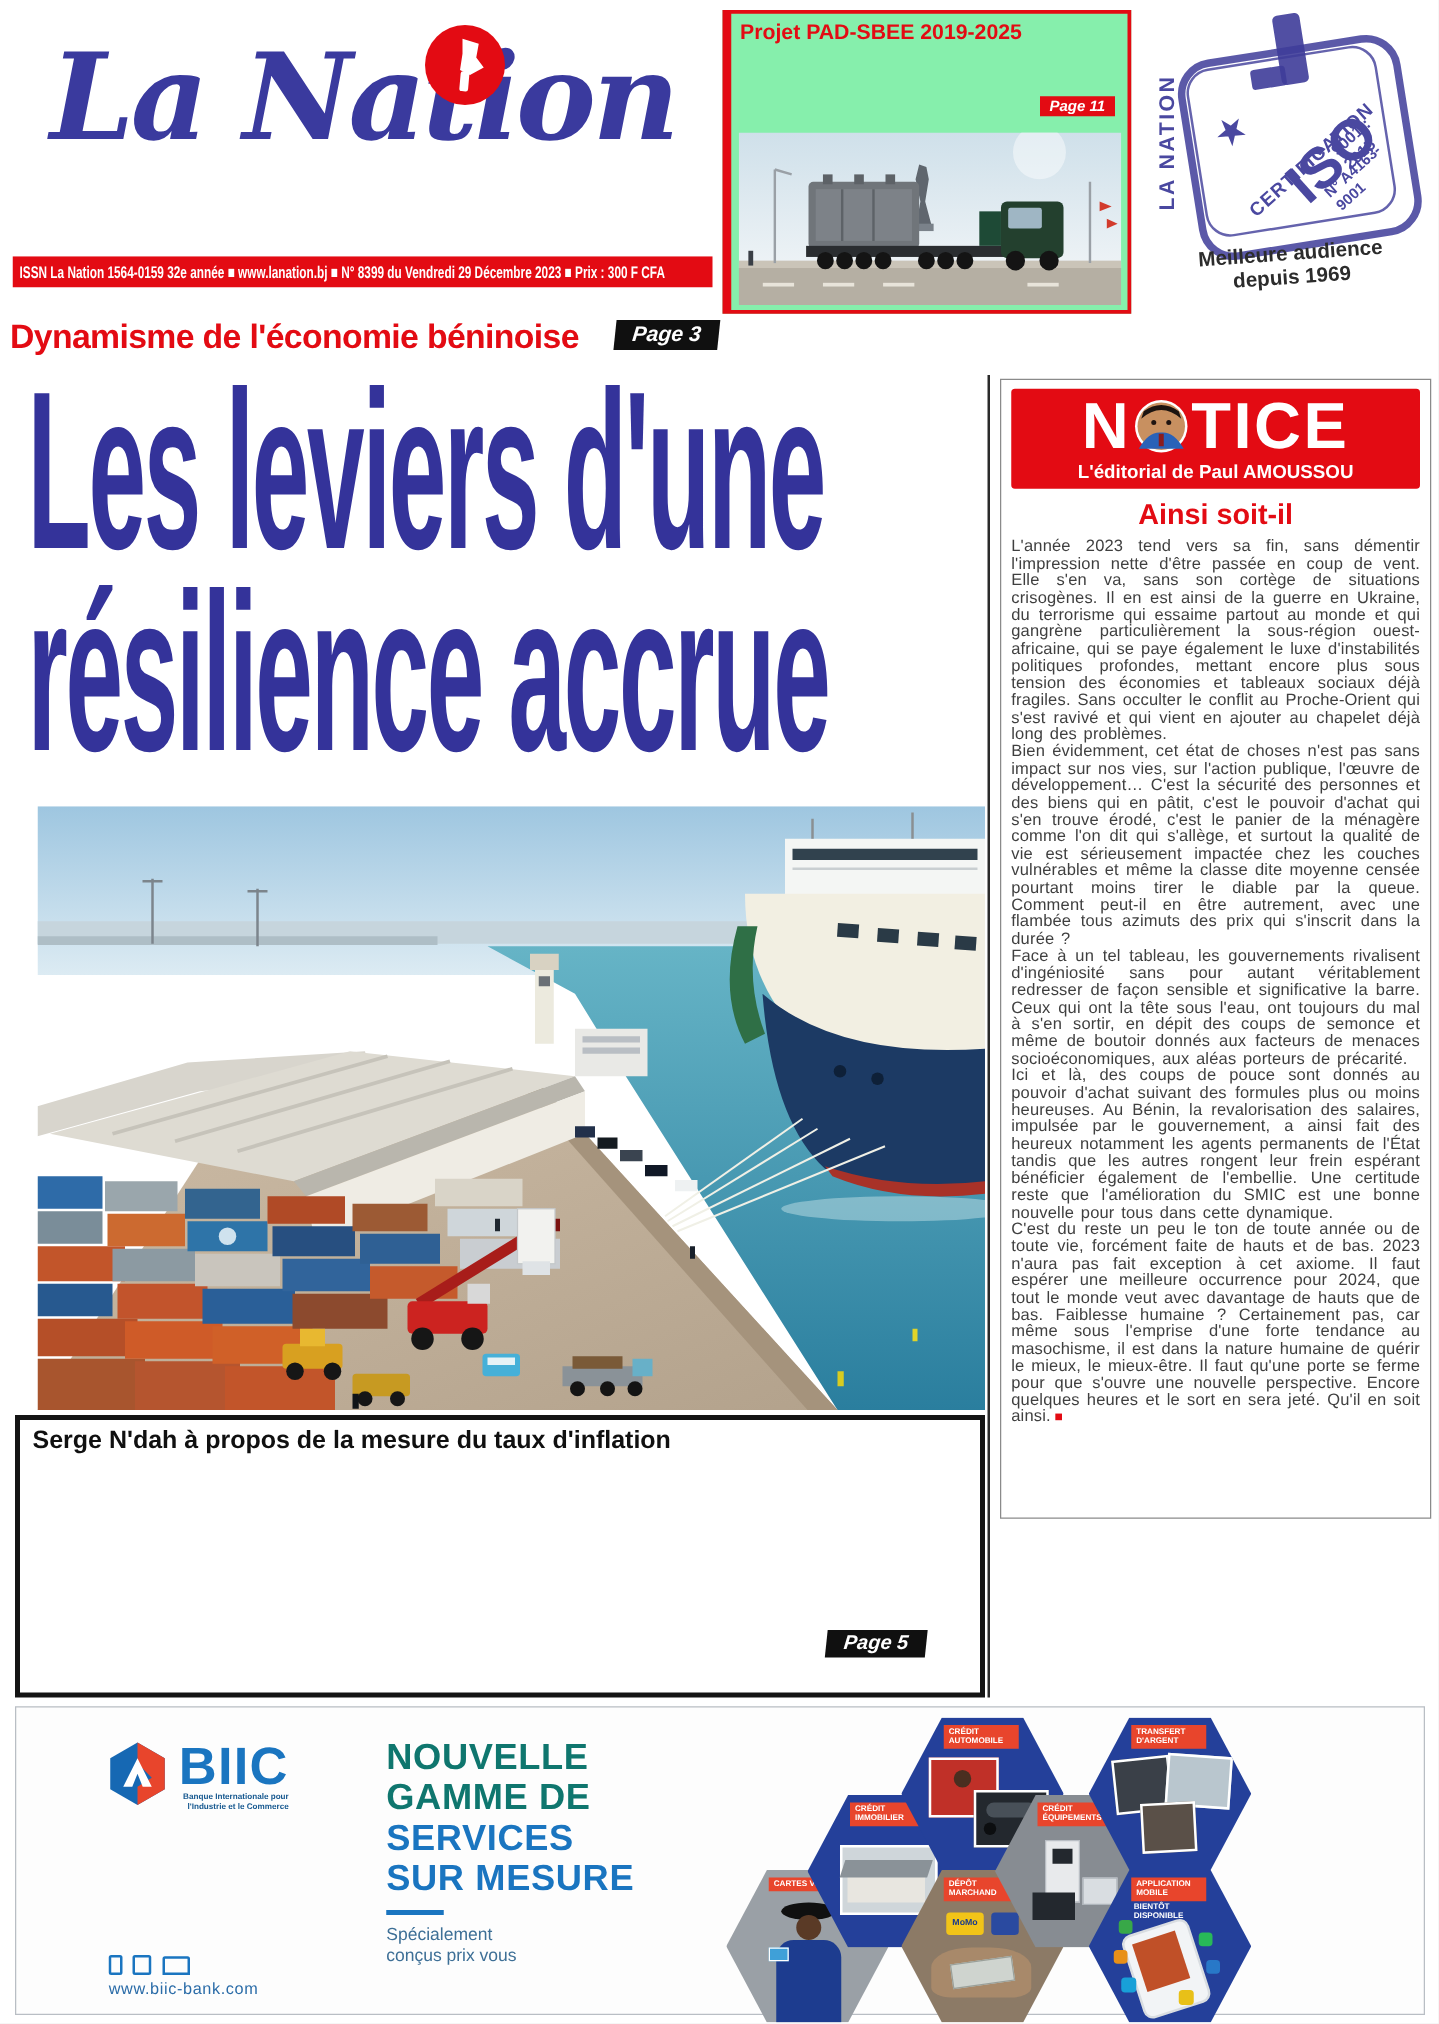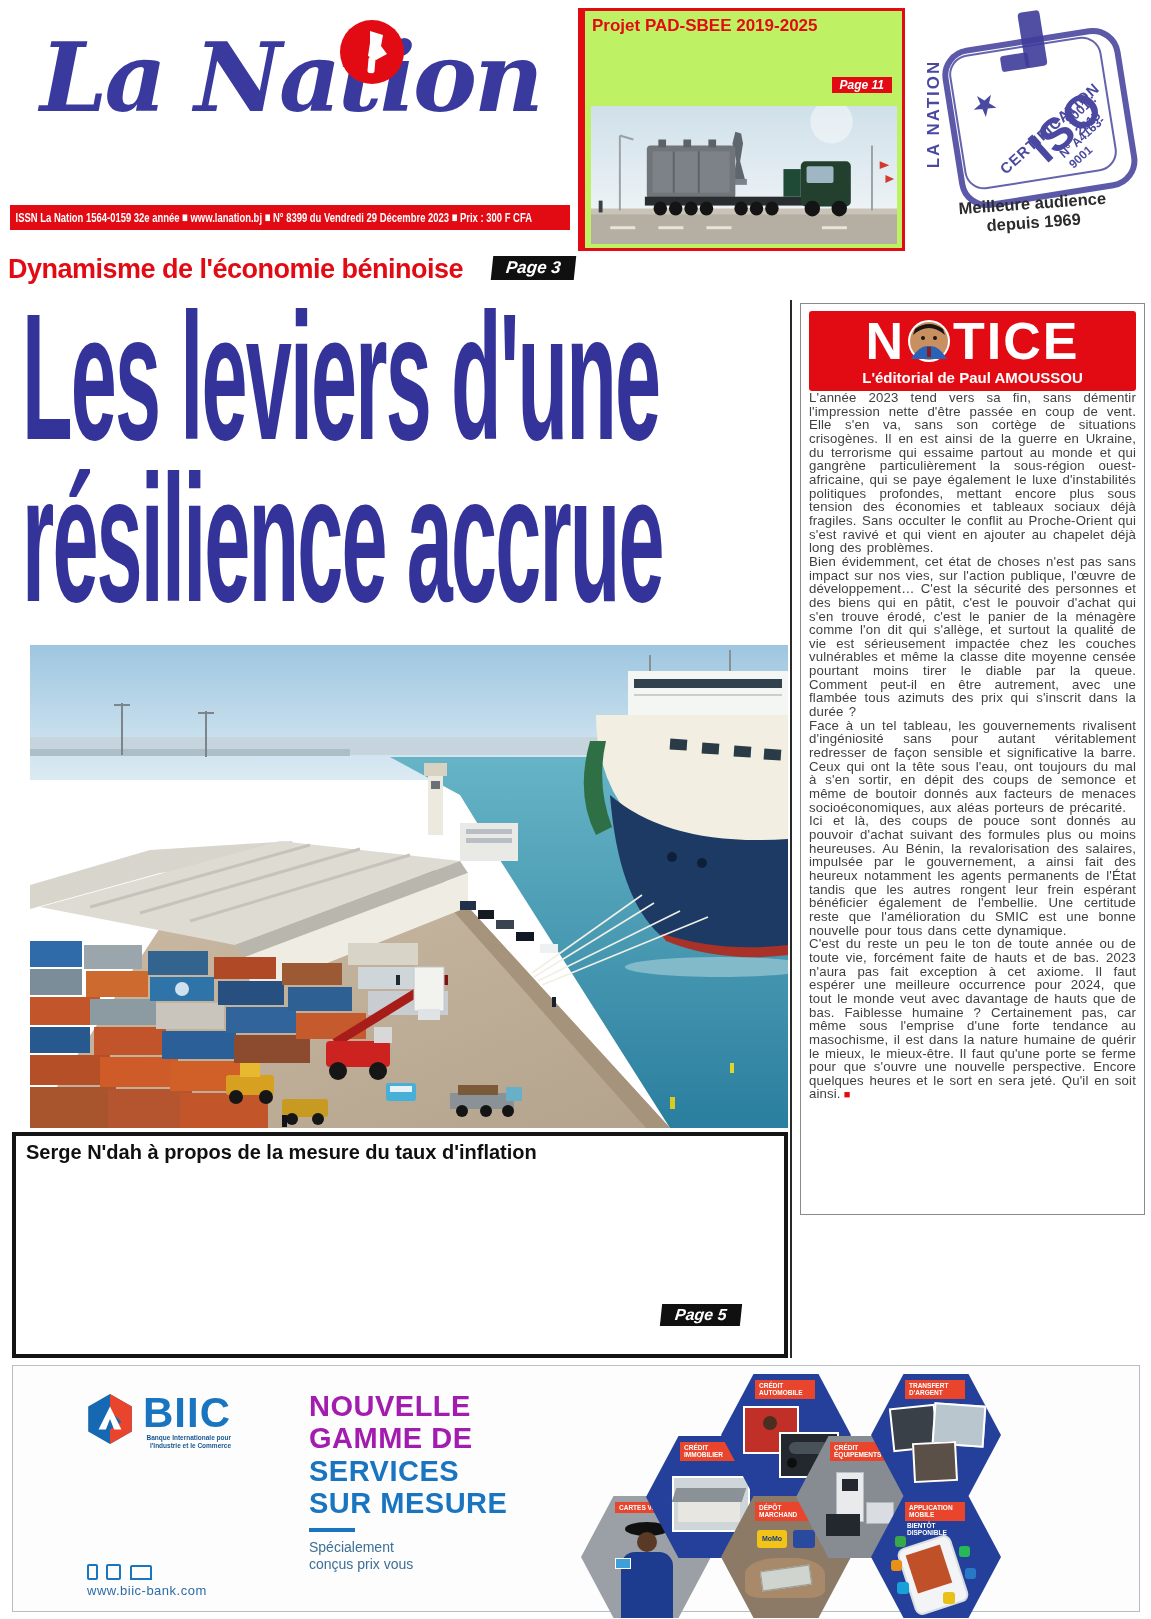--- a/index.html
+++ b/index.html
@@ -12,21 +12,21 @@
   .mast-title{font-family:"DejaVu Serif",serif;font-style:italic;font-weight:bold;
               color:#3a3a9e;font-size:96px;letter-spacing:-3px;line-height:1;}
   .mast-circle{width:64px;height:64px;border-radius:50%;background:#e30b13;}
   .mast-taglines{width:548px;display:flex;justify-content:space-between;
                  font-style:italic;font-weight:bold;font-size:15px;letter-spacing:1px;color:#101010;}
   .info-bar{background:#e30b13;color:#fff;font-weight:bold;font-size:13.5px;
             padding:5px 8px;width:900px;transform:scaleX(0.70);transform-origin:left top;white-space:nowrap;}
 
   
   .top-box{left:578px;top:8px;width:327px;height:243px;border:3px solid #e30b13;
-           border-left:7px solid #e30b13;background:#bef264;box-sizing:border-box;padding:5px 7px;}
+           border-left:7px solid #e30b13;background:#86efac;box-sizing:border-box;padding:5px 7px;}
   .top-kicker{color:#e30b13;font-weight:bold;font-size:17px;}
   .agl-line{font-size:30px;line-height:1.02;color:#101010;transform:scaleX(0.37);}
   .badge-red{background:#e30b13;color:#fff;font-style:italic;font-weight:bold;font-size:12px;padding:1px 8px;}
 
   
   .stamp{left:915px;top:12px;width:232px;height:238px;}
   .stamp-rot{position:absolute;left:34px;top:26px;width:168px;height:150px;transform:rotate(-9deg);}
   .stamp-frame{position:absolute;left:0;top:0;width:100%;height:100%;
                border:6px solid rgba(62,60,153,.85);border-radius:28px;}
   .stamp-frame-in{position:absolute;left:7px;top:7px;right:7px;bottom:7px;
@@ -66,21 +66,21 @@
   .infl-box{left:12px;top:1132px;width:776px;height:226px;border:4px solid #141414;
             box-sizing:border-box;background:#fff;padding:5px 10px;}
   .infl-kicker{font-weight:bold;font-size:20px;color:#101010;}
   .infl-line{font-size:100px;line-height:0.9;color:#e41c1c;letter-spacing:-2px;transform:scaleX(0.43);}
 
   
   .ad-box{left:12px;top:1365px;width:1128px;height:247px;border:1px solid #b9bec4;
           box-sizing:border-box;background:#fdfdfd;}
   .biic-word{color:#1a75c0;font-weight:bold;font-size:42px;letter-spacing:1px;line-height:1;}
   .biic-sub{color:#16588f;font-size:6.5px;font-weight:bold;line-height:1.25;}
-  .promo1{color:#a21caf;font-weight:bold;font-size:29px;line-height:1.12;letter-spacing:.5px;}
+  .promo1{color:#0f766e;font-weight:bold;font-size:29px;line-height:1.12;letter-spacing:.5px;}
   .promo2{color:#1a75c0;font-weight:bold;font-size:29px;line-height:1.12;letter-spacing:.5px;}
   .promo-rule{width:46px;height:4px;background:#1a75c0;margin:8px 0 7px;}
   .promo-tag{color:#3d6f96;font-size:14px;line-height:1.25;}
   .site{color:#2b6ca8;font-size:13px;letter-spacing:.5px;}
   .dev{display:inline-block;border:2px solid #1a75c0;margin-right:4px;vertical-align:bottom;}
 
   .hex{position:absolute;width:130px;height:122px;
        clip-path:polygon(25% 0,75% 0,100% 50%,75% 100%,25% 100%,0 50%);}
   .hex-label{position:absolute;left:34px;top:6px;background:#e8452c;color:#fff;
              font-weight:bold;font-size:6.5px;line-height:1.15;padding:2px 4px;width:52px;text-transform:uppercase;}
@@ -326,20 +326,21 @@
           <path d="M6 16 Q22 2 38 16 L36 10 Q22 0 8 10 Z" fill="#1c1410"></path>
           <path d="M4 40 Q12 26 22 27 Q32 26 40 40 Z" fill="#2a62b8"></path>
           <rect x="20" y="28" width="4" height="10" fill="#8c1c1c"></rect>
           <circle cx="16" cy="19" r="2" fill="#201410"></circle>
             <circle cx="28" cy="19" r="2" fill="#201410"></circle>
         </svg>
         <span>TICE</span>
       </div>
       <div class="notice-byline">L'éditorial de Paul AMOUSSOU</div>
     </div>
+    <div class="notice-title">Ainsi soit-il</div>
     <div class="edit">
       <p>L'année 2023 tend vers sa fin, sans démentir l'impression nette d'être passée en coup de vent. Elle s'en va, sans son cortège de situations crisogènes. Il en est ainsi de la guerre en Ukraine, du terrorisme qui essaime partout au monde et qui gangrène particulièrement la sous-région ouest-africaine, qui se paye également le luxe d'instabilités politiques profondes, mettant encore plus sous tension des économies et tableaux sociaux déjà fragiles. Sans occulter le conflit au Proche-Orient qui s'est ravivé et qui vient en ajouter au chapelet déjà long des problèmes.</p>
       <p>Bien évidemment, cet état de choses n'est pas sans impact sur nos vies, sur l'action publique, l'œuvre de développement… C'est la sécurité des personnes et des biens qui en pâtit, c'est le pouvoir d'achat qui s'en trouve érodé, c'est le panier de la ménagère comme l'on dit qui s'allège, et surtout la qualité de vie est sérieusement impactée chez les couches vulnérables et même la classe dite moyenne censée pourtant moins tirer le diable par la queue. Comment peut-il en être autrement, avec une flambée tous azimuts des prix qui s'inscrit dans la durée ?</p>
       <p>Face à un tel tableau, les gouvernements rivalisent d'ingéniosité sans pour autant véritablement redresser de façon sensible et significative la barre. Ceux qui ont la tête sous l'eau, ont toujours du mal à s'en sortir, en dépit des coups de semonce et même de boutoir donnés aux facteurs de menaces socioéconomiques, aux aléas porteurs de précarité.</p>
       <p>Ici et là, des coups de pouce sont donnés au pouvoir d'achat suivant des formules plus ou moins heureuses. Au Bénin, la revalorisation des salaires, impulsée par le gouvernement, a ainsi fait des heureux notamment les agents permanents de l'État tandis que les autres rongent leur frein espérant bénéficier également de l'embellie. Une certitude reste que l'amélioration du SMIC est une bonne nouvelle pour tous dans cette dynamique.</p>
       <p><span>C'est du reste un peu le ton de toute année ou de toute vie, forcément faite de hauts et de bas. 2023 n'aura pas fait exception à cet axiome. Il faut espérer une meilleure occurrence pour 2024, que tout le monde veut avec davantage de hauts que de bas. Faiblesse humaine ? Certainement pas, car même sous l'emprise d'une forte tendance au masochisme, il est dans la nature humaine de quérir le mieux, le mieux-être. Il faut qu'une porte se ferme pour que s'ouvre une nouvelle perspective. Encore quelques heures et le sort en sera jeté. Qu'il en soit ainsi.</span><span class="endmark">■</span></p>
     </div>
   </div>
 
 

